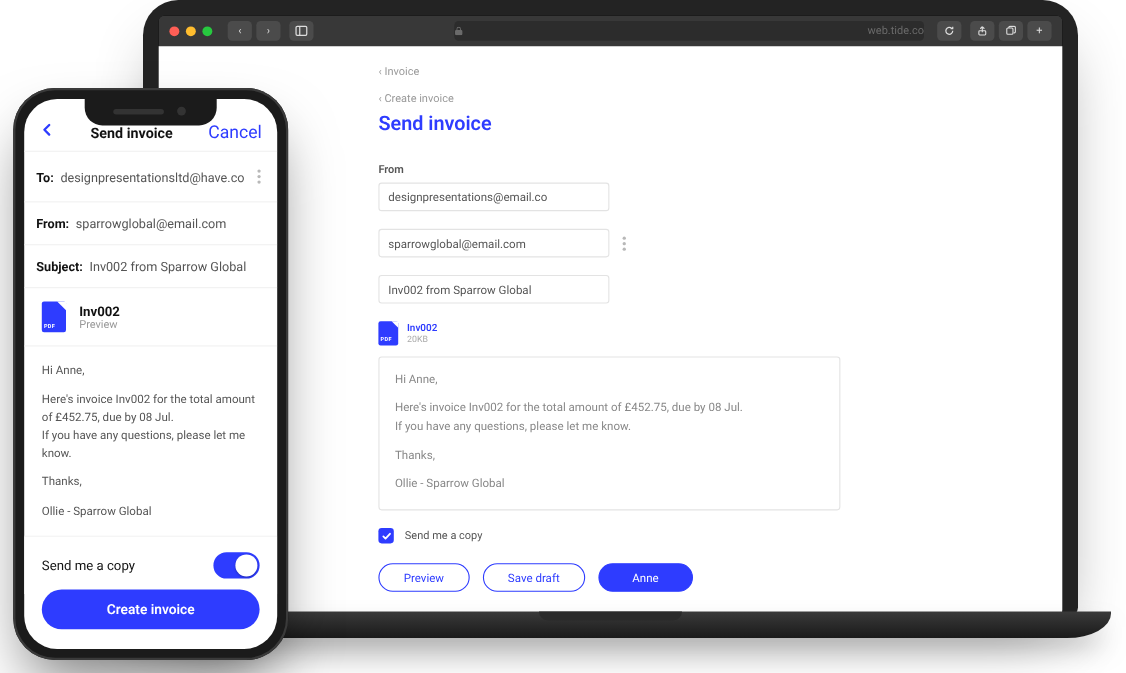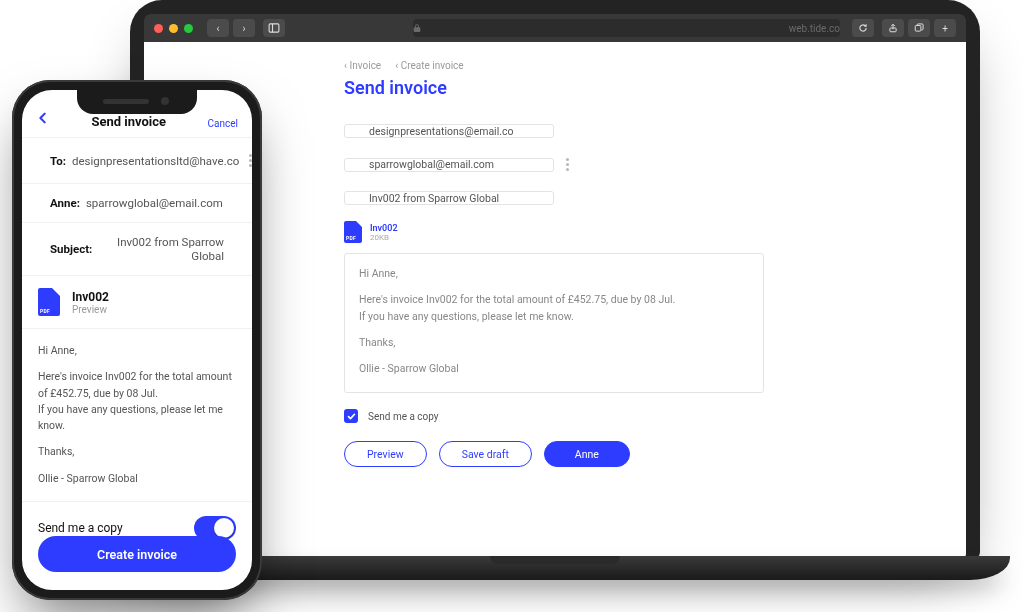--- a/index.html
+++ b/index.html
@@ -58,28 +58,28 @@
   }
   .sf-right{display:flex;gap:4px;margin-left:auto;}
   .lock{width:8px;height:8px;}
 
   .safari-page{
     height:calc(100% - 28px);background:#fff;overflow:hidden;
     padding:18px 0 0 200px;font-size:11px;color:var(--text);
   }
 
   
-  .crumbs{display:flex;gap:14px;color:#9a9a9a;font-size:10px;margin-bottom:6px;}
+  .crumbs{display:flex;gap:14px;color:#9a9a9a;font-size:10px;margin-bottom:6px;flex-direction:column;}
   .crumbs span::before{content:"‹ ";color:#9a9a9a;}
   .page-title{color:var(--blue);font-size:18px;font-weight:600;margin:0 0 26px;}
 
   .field-label{font-size:10px;color:#555;font-weight:600;margin:0 0 6px;}
   .txt-input{
-    width:210px;height:14px;border:1px solid var(--border);border-radius:3px;
-    padding:0 24px;font-size:10.5px;color:#555;background:#fff;
+    width:210px;height:26px;border:1px solid var(--border);border-radius:3px;
+    padding:0 8px;font-size:10.5px;color:#555;background:#fff;
   }
   .field{margin-bottom:16px;}
   .to-row{display:flex;align-items:center;gap:8px;}
   .kebab{display:flex;flex-direction:column;gap:2px;padding:4px;}
   .kebab i{width:3px;height:3px;border-radius:50%;background:#b8b8b8;display:block;}
 
   .attach{display:flex;align-items:center;gap:8px;font-size:9px;margin-bottom:10px;}
   .pdf-badge{
     width:18px;height:22px;border-radius:2px;background:var(--blue);position:relative;
   }
@@ -119,24 +119,24 @@
   }
   .notch::before{content:"";position:absolute;left:26px;top:9px;width:46px;height:5px;background:#333;border-radius:3px;}
   .notch::after{content:"";position:absolute;right:28px;top:7px;width:8px;height:8px;background:#333;border-radius:50%;}
 
   .ph-header{
     height:48px;display:flex;align-items:flex-end;justify-content:space-between;
     padding:0 14px 8px;border-bottom:1px solid var(--phone-sep);
   }
   .ph-back svg{width:14px;height:14px;color:var(--blue);}
   .ph-title{font-size:13px;font-weight:700;color:#111;}
-  .ph-cancel{font-size:10px;color:var(--blue);}
+  .ph-cancel{font-size:16px;color:var(--blue);}
 
   .ph-row{
-    padding:12px 28px;border-bottom:1px solid var(--phone-sep);
+    padding:12px 11px;border-bottom:1px solid var(--phone-sep);
     font-size:11.5px;color:#333;display:flex;align-items:center;gap:6px;text-align:right;
   }
   .ph-row .lbl{font-weight:700;color:#111;}
   .ph-row .val{color:#555;}
   .ph-row .row-kebab{margin-left:auto;}
 
   .ph-attach{padding:12px 16px;border-bottom:1px solid var(--phone-sep);display:flex;gap:12px;align-items:center;}
   .ph-attach .pdf-badge{width:22px;height:28px;}
   .ph-attach .pdf-badge::after{border-width:0 8px 8px 0;}
   .ph-attach .name{font-size:12px;font-weight:700;color:#111;}
@@ -212,20 +212,21 @@
     </div>
 
     <div class="safari-page">
       <div class="crumbs">
         <span>Invoice</span>
         <span>Create invoice</span>
       </div>
       <h1 class="page-title">Send invoice</h1>
 
       <div class="field">
+        <div class="field-label">From</div>
         <input class="txt-input" value="designpresentations@email.co" style="">
       </div>
 
       <div class="field">
         <div class="to-row">
           <input class="txt-input" value="sparrowglobal@email.com" style="">
           <div class="kebab">
               <i></i>
               <i></i>
               <i></i>
@@ -291,21 +292,21 @@
       <span class="lbl">To:</span>
       <span class="val">designpresentationsltd@have.co</span>
       <div class="kebab row-kebab">
           <i></i>
           <i></i>
           <i></i>
         </div>
     </div>
 
     <div class="ph-row">
-      <span class="lbl">Anne:</span>
+      <span class="lbl">From:</span>
       <span class="val">sparrowglobal@email.com</span>
     </div>
 
     <div class="ph-row">
       <span class="lbl">Subject:</span>
       <span class="val">Inv002 from Sparrow Global</span>
     </div>
 
     <div class="ph-attach">
       <div class="pdf-badge">

